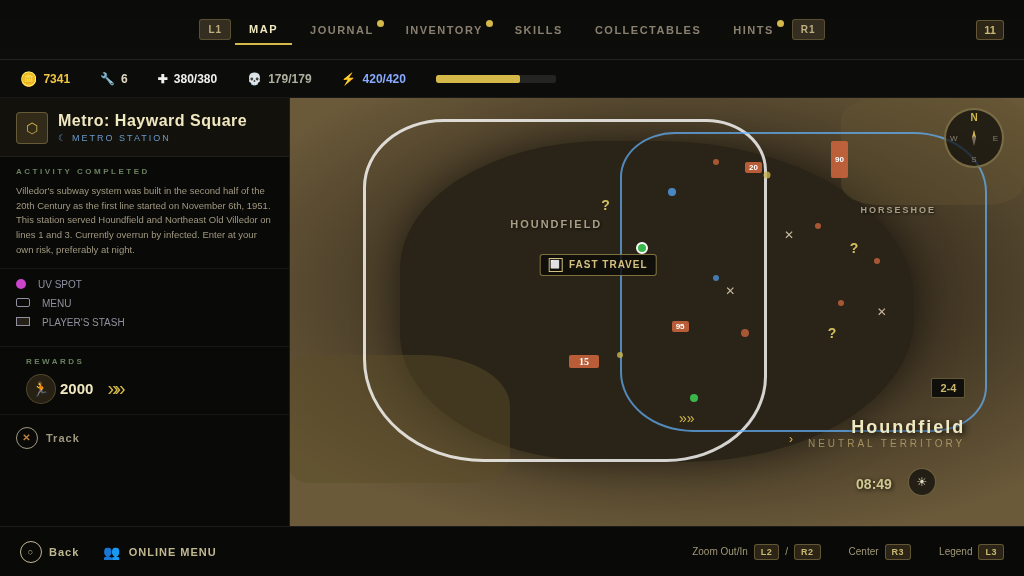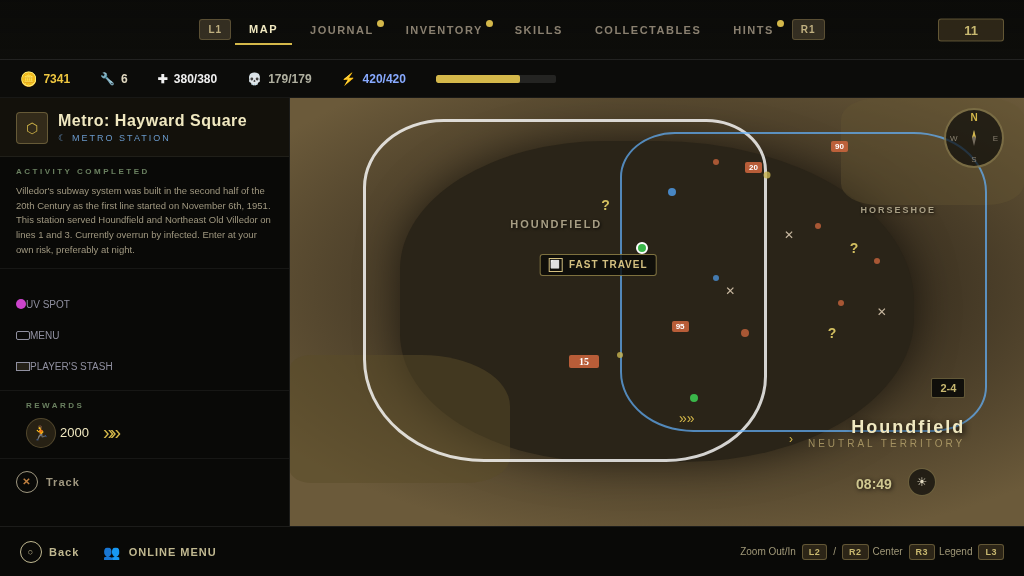--- a/index.html
+++ b/index.html
@@ -342,26 +342,25 @@
       color: #a09880;
     }
 
     .icon-row {
       padding: 10px 16px;
       border-bottom: 1px solid rgba(255,255,255,0.06);
     }
 
     .icon-item {
       display: flex;
-      align-items: center;
-      gap: 0;
+      align-items: flex-start;
+      gap: 12px;
       margin-bottom: 8px;
       font-size: 10px;
       color: #9090a0;
-      margin-top: 20px;
     }
 
     .rewards-section {
       padding: 10px 26px;
       border-bottom: 1px solid rgba(255,255,255,0.06);
     }
 
     .reward-items {
       display: flex;
       align-items: center;
@@ -381,22 +380,22 @@
       background: rgba(60,50,30,0.6);
       border: 1px solid rgba(180,160,100,0.3);
       border-radius: 50%;
       display: flex;
       align-items: center;
       justify-content: center;
       font-size: 14px;
     }
 
     .reward-amount {
-      font-size: 13px;
-      font-weight: 400;
+      font-size: 15px;
+      font-weight: 700;
       color: #f0e8c0;
     }
 
     .reward-arrows {
       font-size: 20px;
       color: #d4b84a;
       letter-spacing: -4px;
     }
 
     .track-button {
@@ -465,21 +464,21 @@
       display: flex;
       align-items: center;
       justify-content: center;
       font-size: 9px;
       font-weight: 700;
     }
 
     .bottom-right {
       display: flex;
       align-items: flex-start;
-      gap: 4px;
+      gap: 28px;
     }
 
     .bottom-hint {
       display: flex;
       align-items: center;
       gap: 6px;
       font-size: 10px;
       color: #a09878;
     }
 
@@ -508,21 +507,21 @@
   <div class="nav-btn">L1</div>
   <div class="nav-tabs">
     <div class="nav-tab" style="color:#f0e8c0; border-bottom:2px solid #d4b84a;">MAP</div>
     <div class="nav-tab">JOURNAL<span class="badge"></span></div>
     <div class="nav-tab">INVENTORY<span class="badge"></span></div>
     <div class="nav-tab">SKILLS</div>
     <div class="nav-tab">COLLECTABLES</div>
     <div class="nav-tab">HINTS<span class="badge"></span></div>
   </div>
   <div class="nav-btn">R1</div>
-  <div style="position:absolute;right:20px;top:50%;transform:translateY(-50%);background:rgba(60,50,30,0.7);border:1px solid rgba(180,160,100,0.4);border-radius:3px;padding:3px 25px;font-size:13px;font-weight:700;color:#c8b870;">11</div>
+  <div style="position:absolute;right:20px;top:50%;transform:translateY(-50%);background:rgba(60,50,30,0.7);border:1px solid rgba(180,160,100,0.4);border-radius:3px;padding:3px 7px;font-size:11px;font-weight:700;color:#c8b870;">11</div>
 </div>
 
 <div class="status-bar">
   <div class="status-item currency">
     <span style="font-size:14px;">🪙</span>
     <span>7341</span>
   </div>
   <div class="status-item">
     <span style="font-size:12px;color:#c0b080;">🔧</span>
     <span>6</span>
@@ -627,21 +626,21 @@
 
   <div class="map-icon-small question-mark" style="top:25%;left:43%;">?</div>
   <div class="map-icon-small question-mark" style="top:35%;right:22%;">?</div>
   <div class="map-icon-small question-mark" style="top:55%;right:25%;">?</div>
 
   <div class="map-icon-small cross-mark" style="top:32%;left:68%;">✕</div>
   <div class="map-icon-small cross-mark" style="top:45%;left:60%;">✕</div>
   <div class="map-icon-small cross-mark" style="top:50%;right:18%;">✕</div>
 
   <div style="position:absolute;top:15%;left:62%;background:rgba(200,100,60,0.9);color:#fff;font-size:8px;font-weight:700;padding:1px 4px;border-radius:2px;">20</div>
-  <div style="position:absolute;top:10%;right:24%;background:rgba(200,100,60,0.9);color:#fff;font-size:8px;font-weight:700;padding:1px 4px;border-radius:2px;">90</div>
+  <div style="position:absolute;top:10%;right:24%;background:rgba(200,100,60,0.9);color:#fff;font-size:8px;font-weight:700;padding:14px 4px;border-radius:2px;">90</div>
   <div style="position:absolute;top:52%;left:52%;background:rgba(200,100,60,0.9);color:#fff;font-size:8px;font-weight:700;padding:1px 4px;border-radius:2px;">95</div>
   <div style="position:absolute;top:60%;left:38%;background:rgba(200,100,60,0.9);color:#fff;font-size:10px;font-weight:700;padding:1px 10px;border-radius:2px;font-family:Liberation Serif, serif;">15</div>
 
   <div style="position:absolute;top:39%;left:42%;transform:translate(-50%,-50%);">
     <div class="fast-travel-marker">
       <div class="ft-icon">⬜</div>
       <span>FAST TRAVEL</span>
     </div>
   </div>
 

